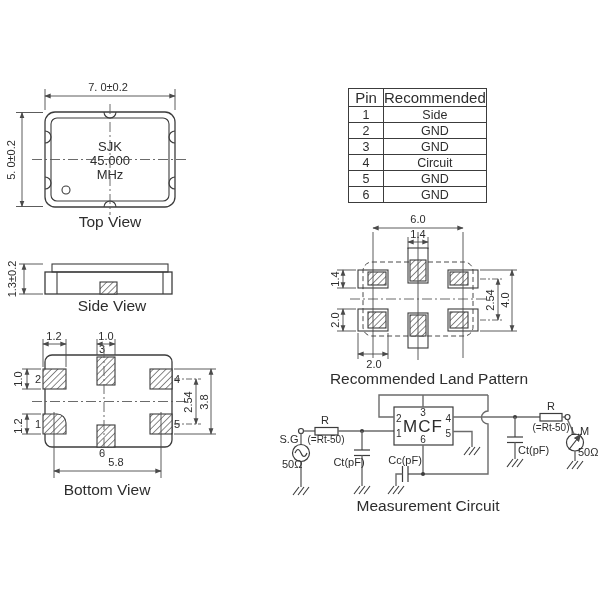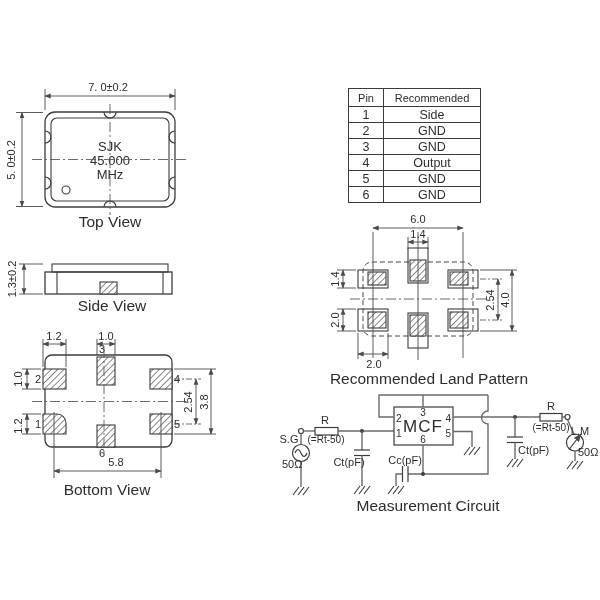--- a/index.html
+++ b/index.html
@@ -18,21 +18,21 @@
   .hatch{fill:url(#hatchp);stroke:#3c3c3c;stroke-width:1.1;}
   .dot  {fill:#3c3c3c;stroke:none;}
   .t10{font-size:10px;} .t11{font-size:11px;}
   .t13{font-size:13px;} .t15{font-size:15.5px;} .t17{font-size:17px;letter-spacing:1px;}
   .mid{text-anchor:middle;} .end{text-anchor:end;}
   
   .pin-table{position:absolute;left:348px;top:88px;border-collapse:collapse;
              table-layout:fixed;color:#2d2d2d;}
   .pin-table td,.pin-table th{border:1.4px solid #3c3c3c;text-align:center;
              padding:0;font-weight:normal;background:#fff;}
-  .pin-table th{width:34px;height:17px;font-size:11px;text-align:center;}
+  .pin-table th{width:34px;height:17px;font-size:15px;text-align:center;}
   .pin-table th.wide{width:96px;}
   .pin-table td{height:15px;font-size:12.5px;}
 </style>
 </head>
 <body>
 
 <div class="canvas">
 
 <svg width="600" height="600" viewBox="0 0 600 600">
   <defs>
@@ -296,21 +296,21 @@
     <tr>
       <td>2</td>
       <td>GND</td>
     </tr>
     <tr>
       <td>3</td>
       <td>GND</td>
     </tr>
     <tr>
       <td>4</td>
-      <td>Output</td>
+      <td>Circuit</td>
     </tr>
     <tr>
       <td>5</td>
       <td>GND</td>
     </tr>
     <tr>
       <td>6</td>
       <td>GND</td>
     </tr>
   </tbody>

